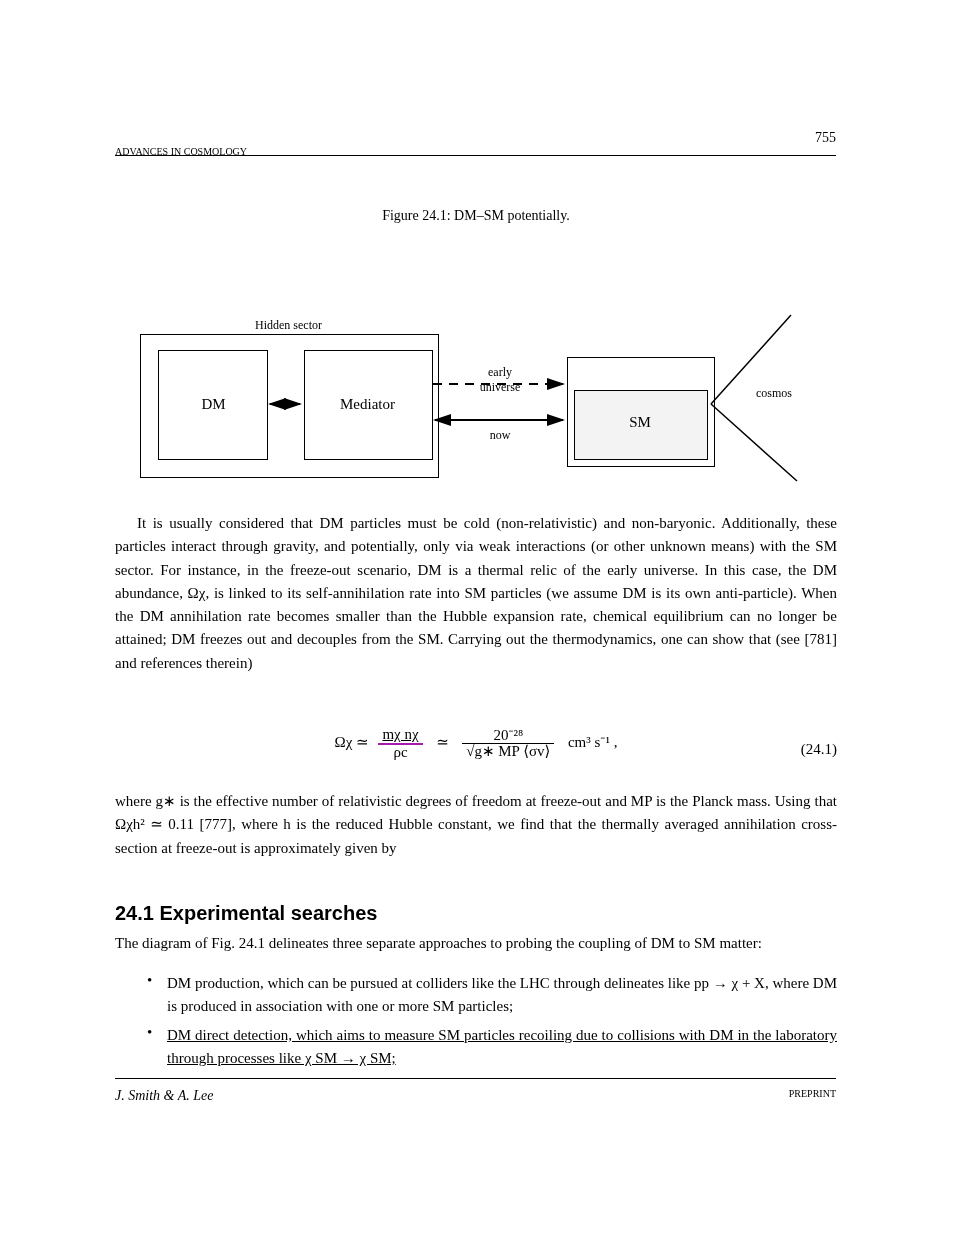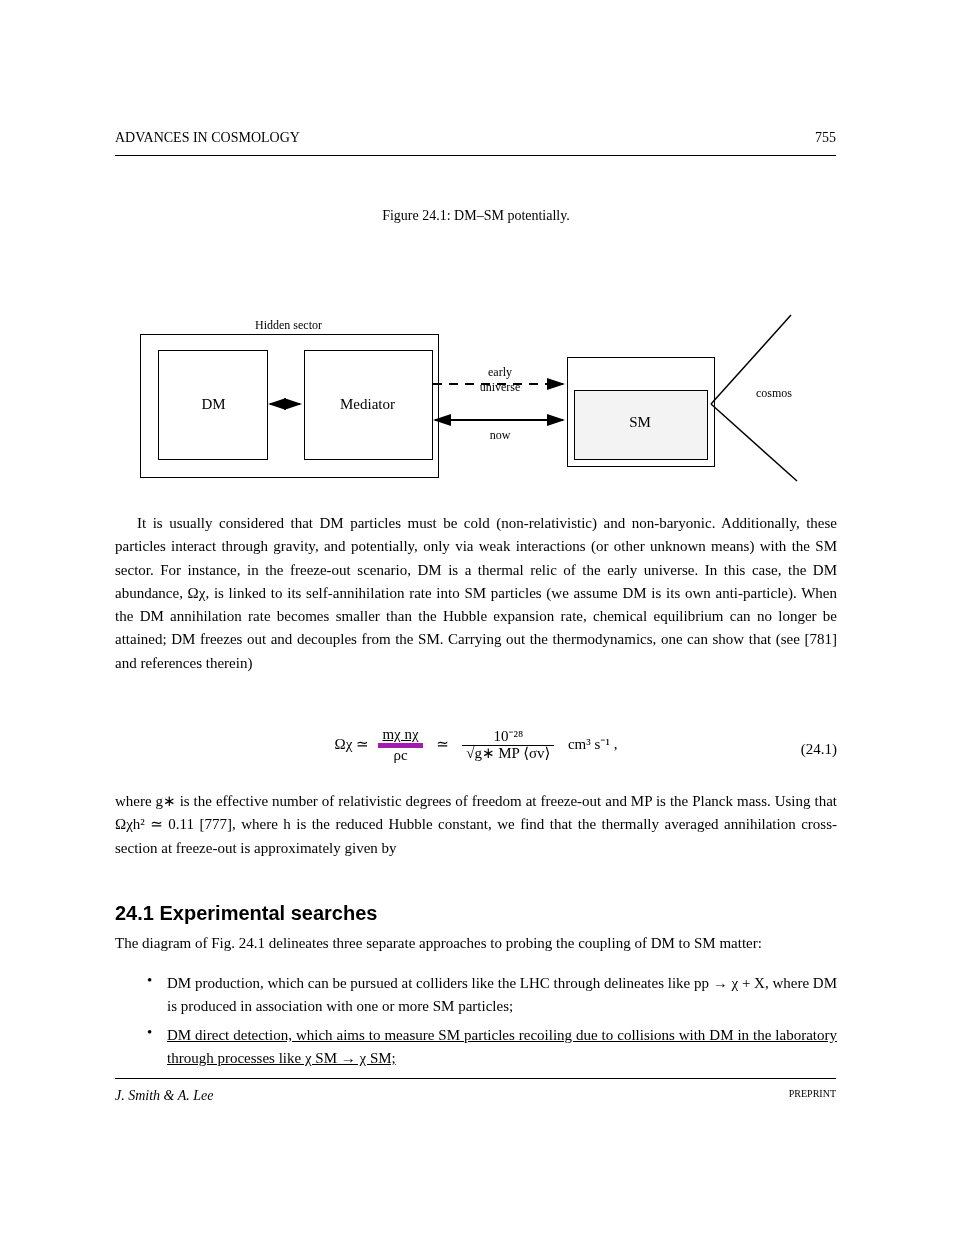--- a/index.html
+++ b/index.html
@@ -11,21 +11,21 @@
   .tiny{font-size:12px;}
   .txt{position:absolute;font-size:15px;line-height:1.55;width:722px;left:115px;text-align:justify;}
   .sec{font-family:Arial,Helvetica,sans-serif;font-weight:700;font-size:20px;}
   .bul{position:absolute;font-size:15px;}
   .fill{background:#f3f3f3;}
   svg{position:absolute;overflow:visible;}
 </style>
 </head>
 <body>
 
-<div class="page" style="left:115px;top:130px;font-size:14px;">ADVANCES IN COSMOLOGY</div>
+<div class="page" style="left:115px;top:146px;font-size:10px;">ADVANCES IN COSMOLOGY</div>
 <div class="page" style="right:118px;top:130px;font-size:14px;text-align:right;">755</div>
 <div class="hr" style="top:155px;"></div>
 
 <div class="box" style="left:140px;top:334px;width:297px;height:142px;"></div>
 <div class="lbl tiny" style="left:140px;top:318px;width:297px;">Hidden sector</div>
 
 <div class="box" style="left:158px;top:350px;width:108px;height:108px;"></div>
 <div class="lbl" style="left:158px;top:395px;width:111px;">DM</div>
 
 <div class="box" style="left:304px;top:350px;width:127px;height:108px;"></div>
@@ -61,26 +61,26 @@
 <div class="lbl tiny" style="left:440px;top:428px;width:120px;">now</div>
 <div class="lbl tiny" style="left:756px;top:386px;width:70px;text-align:left;">cosmos</div>
 
 <div class="lbl" style="left:115px;top:207px;width:722px;font-size:14px;">Figure 24.1: DM–SM potentially.</div>
 
 <div class="txt" style="top:512px;text-indent:22px;">It is usually considered that DM particles must be cold (non-relativistic) and non-baryonic. Additionally, these particles interact through gravity, and potentially, only via weak interactions (or other unknown means) with the SM sector. For instance, in the freeze-out scenario, DM is a thermal relic of the early universe. In this case, the DM abundance, Ωχ, is linked to its self-annihilation rate into SM particles (we assume DM is its own anti-particle). When the DM annihilation rate becomes smaller than the Hubble expansion rate, chemical equilibrium can no longer be attained; DM freezes out and decouples from the SM. Carrying out the thermodynamics, one can show that (see [781] and references therein)</div>
 
 <div class="txt" style="top:727px;text-align:center;">
   <span>Ωχ ≃</span>
   <span style="display:inline-block;vertical-align:middle;line-height:1.05;margin:0 6px;">
-    <span style="display:block;border-bottom:5px solid #a21caf;padding:0 4px;text-decoration:underline;">mχ nχ</span>
+    <span style="display:block;border-bottom:2px solid #a21caf;padding:0 4px;text-decoration:underline;">mχ nχ</span>
     <span style="display:block;padding:0 4px;">ρc</span>
   </span>
   &nbsp;≃&nbsp;
   <span style="display:inline-block;vertical-align:middle;line-height:1.05;margin:0 6px;">
-    <span style="display:block;border-bottom:1px solid #000;padding:0 10px;">10⁻²⁸</span>
+    <span style="display:block;border-bottom:1px solid #000;padding:0 10px;">20⁻²⁸</span>
     <span style="display:block;padding:0 4px;">√g∗  MP ⟨σv⟩</span>
   </span>
   &nbsp;<span>cm³ s⁻¹ ,</span>
 </div>
 <div class="txt" style="top:738px;text-align:right;">(24.1)</div>
 
 <div class="txt" style="top:790px;">where g∗ is the effective number of relativistic degrees of freedom at freeze-out and MP is the Planck mass. Using that Ωχh² ≃ 0.11 [777], where h is the reduced Hubble constant, we find that the thermally averaged annihilation cross-section at freeze-out is approximately given by</div>
 
 <div class="txt sec" style="top:898px;text-align:left;">24.1 Experimental searches</div>
 

